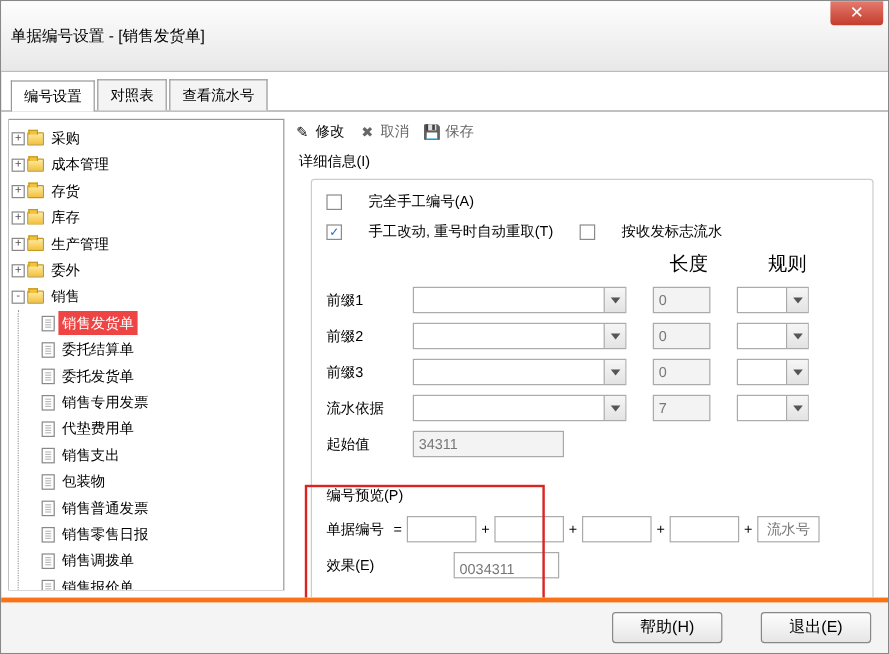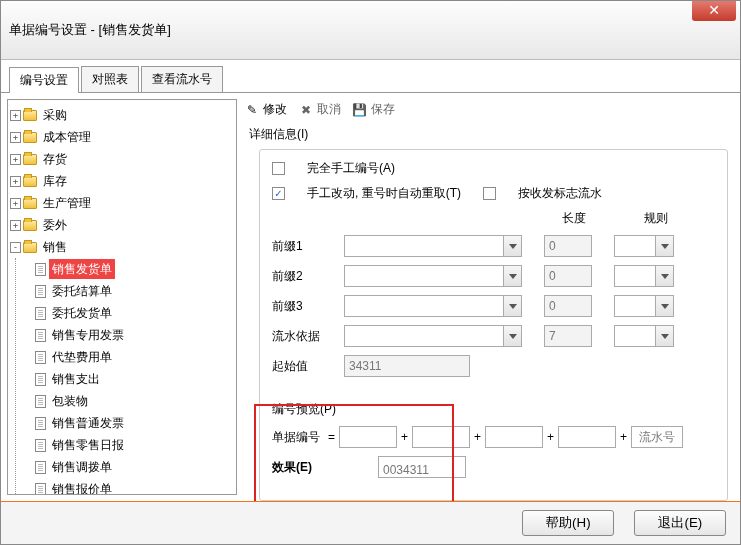--- a/index.html
+++ b/index.html
@@ -30,24 +30,24 @@
 .fieldset-lbl { margin: 2px 0 6px 8px; }
 fieldset.inner { border: 1px solid #ccc; border-radius: 3px; margin: 0 6px 6px 18px; padding: 10px 12px 14px 12px; }
 .row { display: flex; align-items: center; margin-bottom: 8px; gap: 22px; }
 .checkbox { width: 13px; height: 13px; border: 1px solid #8b8b8b; background: #fff; display: inline-flex; align-items: center; justify-content: center; font-size: 10px; color: #2a6bbf; }
 .label-col { width: 50px; }
 .combo { height: 22px; border: 1px solid #aaa; background: #fff; display: flex; align-items: center; position: relative; }
 .combo .arrow { position: absolute; right: 0; top:0; bottom:0; width: 18px; border-left: 1px solid #aaa; background: linear-gradient(#f6f6f6,#e3e3e3); display:flex; align-items:center; justify-content:center; }
 .combo .arrow::after { content:""; border-left:4px solid transparent; border-right:4px solid transparent; border-top:5px solid #555; }
 .txtbox { height: 22px; border: 1px solid #aaa; background: #fff; padding: 0 4px; display: flex; align-items: center; color: #777; }
 .txtbox.disabled { background: #f3f3f3; }
-.grid-hdr { font-size:12px; }
+.grid-hdr { font-size:16px; }
 .redbox { position: absolute; border: 2px solid #d22; pointer-events: none; }
 .formarea { position: relative; }
-.footer { border-top: 1px solid #f97316; padding: 8px 14px; display: flex; justify-content: flex-end; gap: 20px; background: #f4f4f4; }
+.footer { border-top: 4px solid #f97316; padding: 8px 14px; display: flex; justify-content: flex-end; gap: 32px; background: #f4f4f4; }
 .btn { min-width: 92px; height: 26px; border: 1px solid #888; background: linear-gradient(#fdfdfd,#e6e6e6); border-radius: 3px; cursor: pointer; }
 
 .tree::-webkit-scrollbar { width: 16px; }
 .tree::-webkit-scrollbar-track { background: #eee; border-left:1px solid #ccc; }
 .tree::-webkit-scrollbar-thumb { background: #cdcdcd; border:1px solid #aaa; }
 </style>
 </head>
 <body>
 
 <div class="window">
@@ -279,21 +279,21 @@
           <span>+</span>
           <div class="txtbox" style="width:58px;"></div>
           <span>+</span>
           <div class="txtbox" style="width:58px;"></div>
           <span>+</span>
           <div class="txtbox" style="width:52px;justify-content:center;">
               <span>流水号</span>
             </div>
         </div>
         <div class="row">
-          <span style="width:52px;font-weight:bold;">效果(E)</span>
+          <span style="width:52px;">效果(E)</span>
           <span style="width:10px;"></span>
           <div class="txtbox" style="width:88px;align-items:flex-end;">
               <span>0034311</span>
             </div>
         </div>
 
         <div class="redbox" style="left:-6px; top:254px; width:200px; height:116px;"></div>
       </fieldset>
     </div>
   </div>

